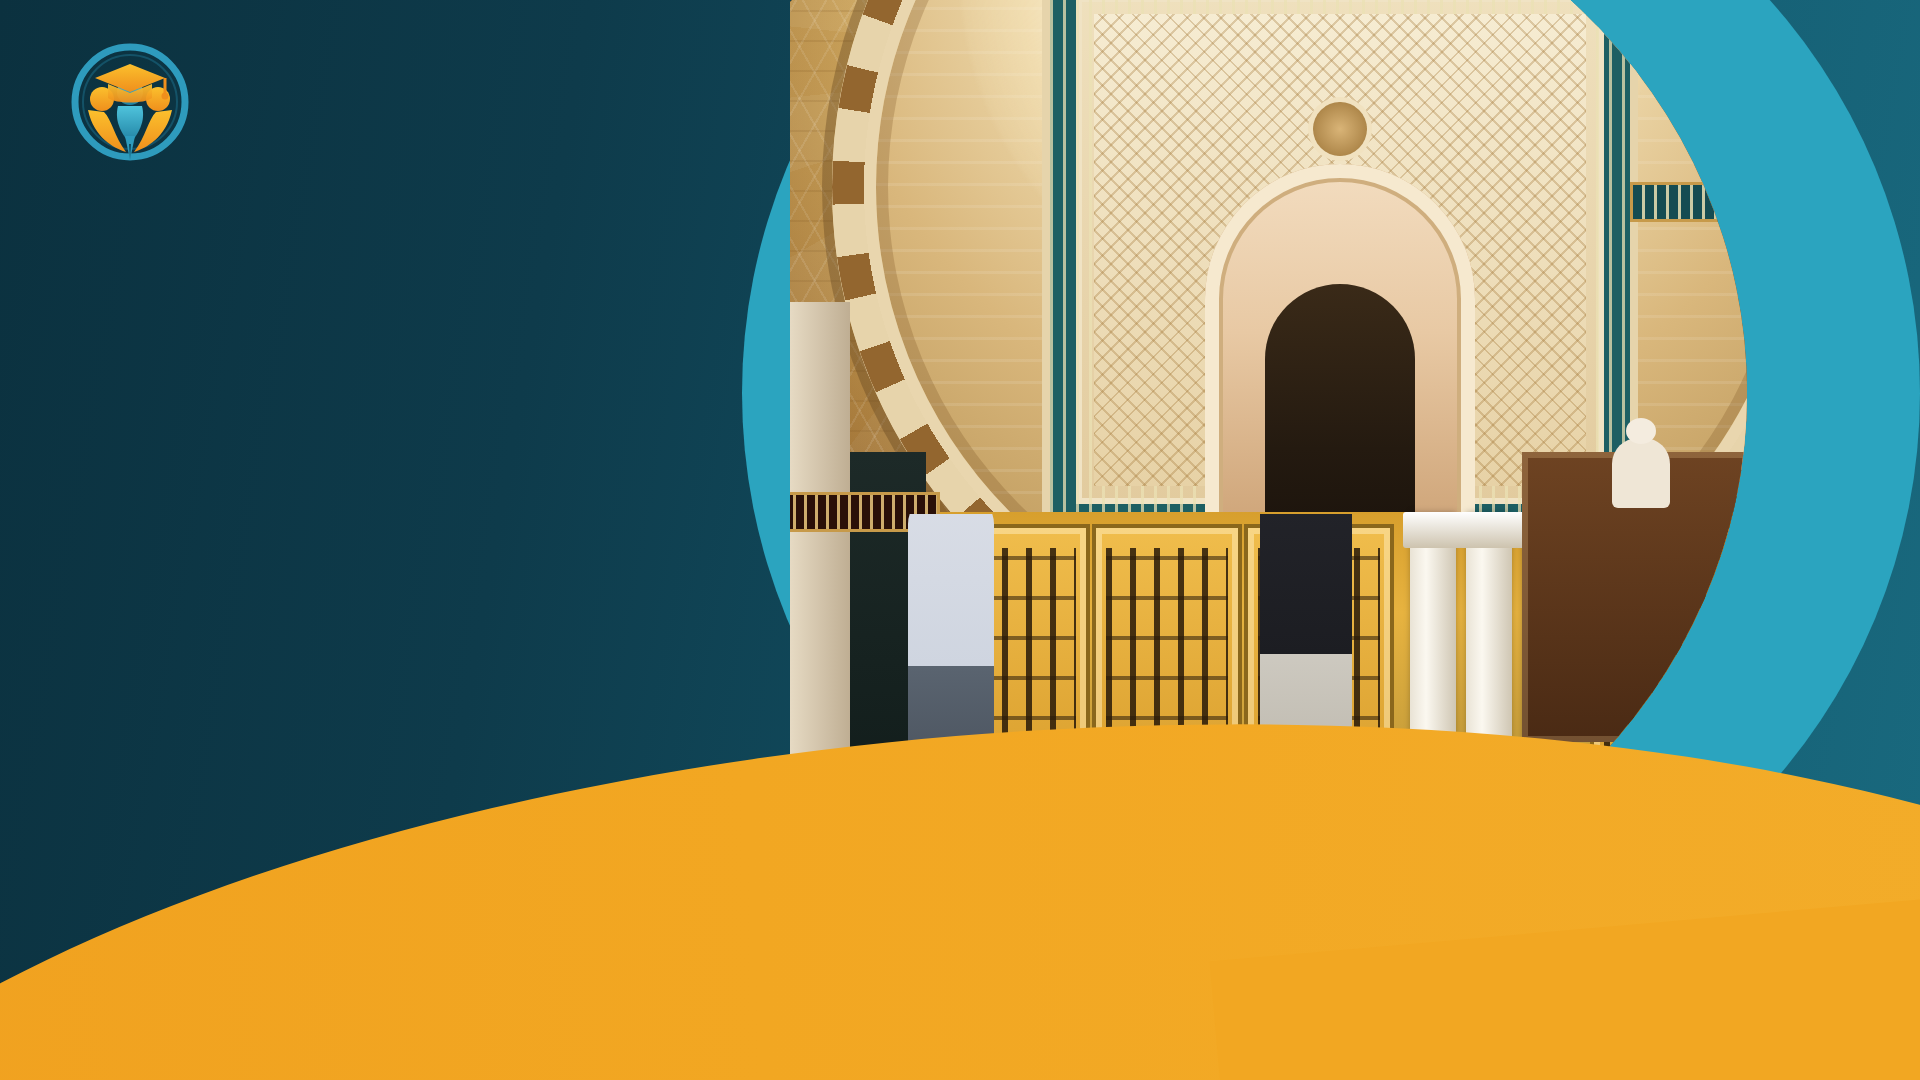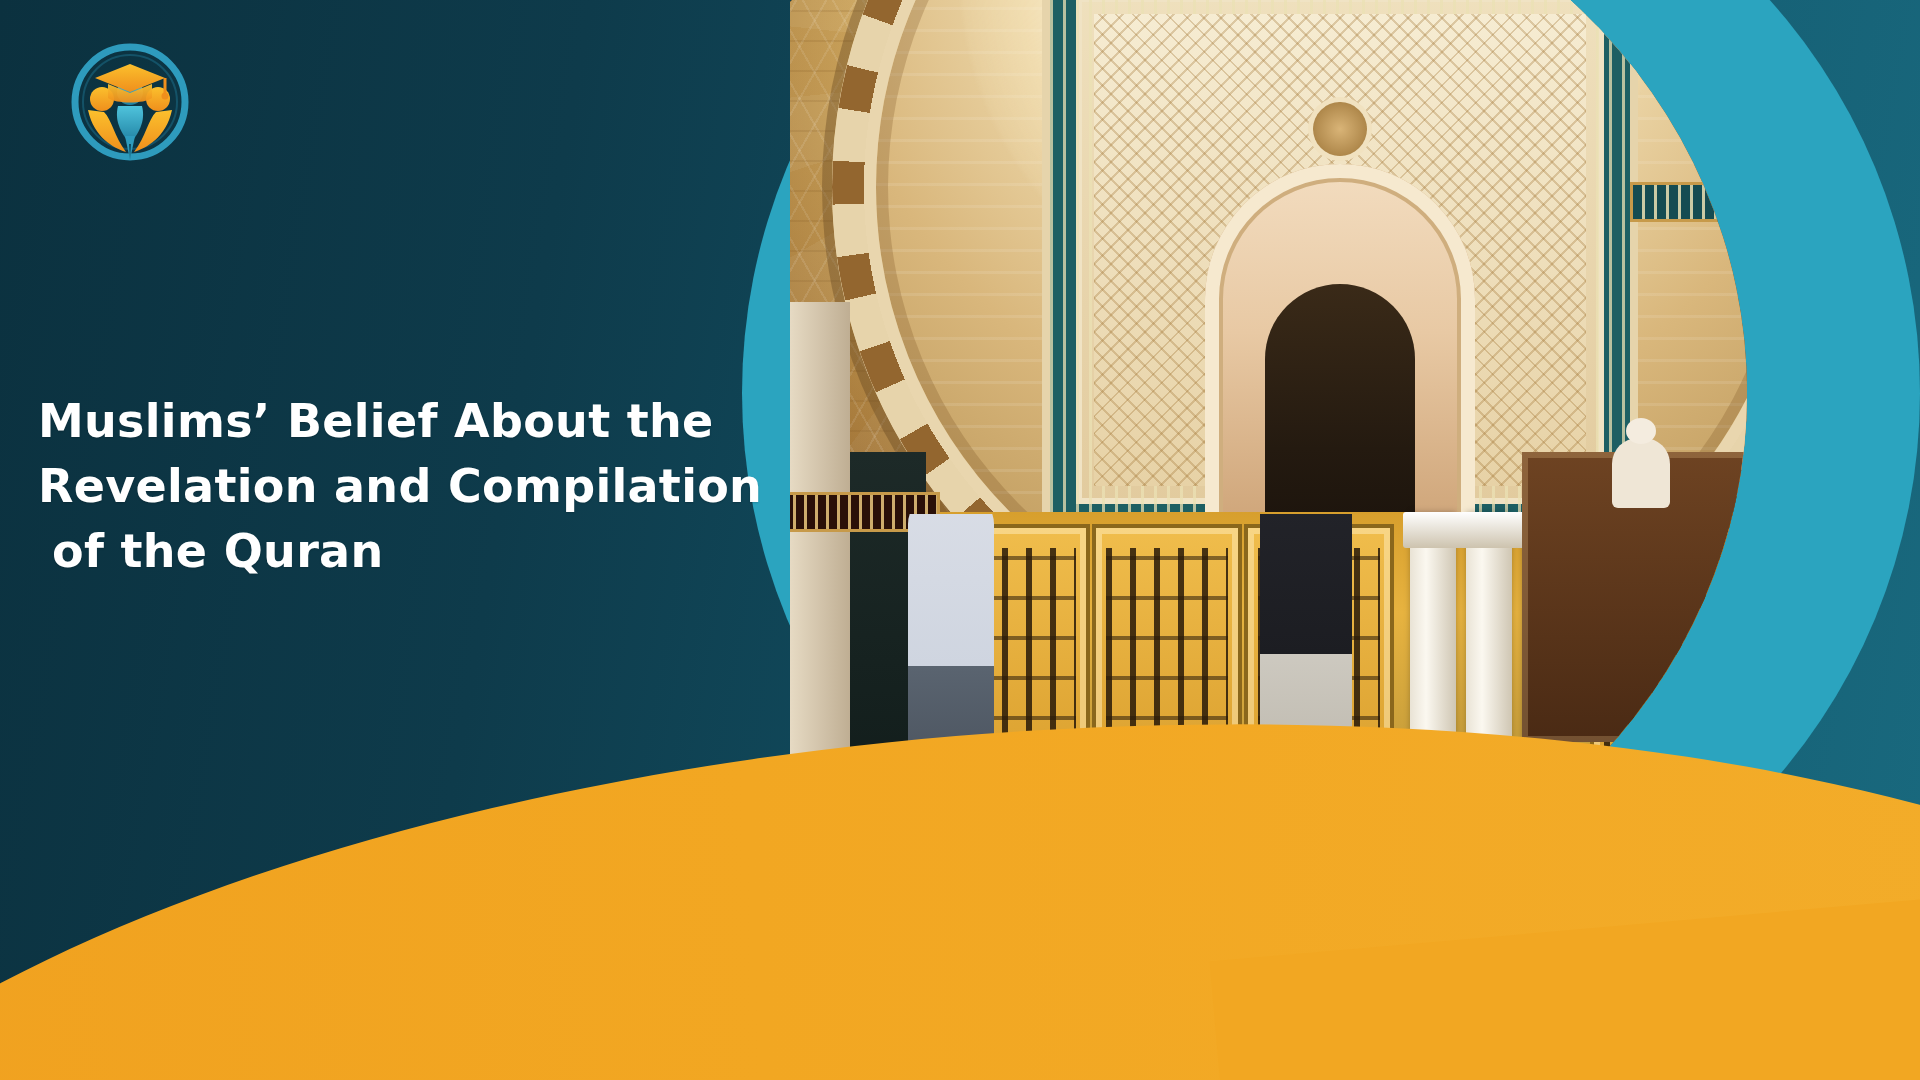--- a/index.html
+++ b/index.html
@@ -325,18 +325,13 @@
       <path d="M57 96 L62 120 L67 96 Z" fill="#2E9BBD"></path>
       <path d="M61 104 L62 120 L63 104 Z" fill="#0E4A5E"></path>
 
       <path d="M62 24 L97 38 L62 52 L27 38 Z" fill="url(#og)"></path>
       <path d="M40 44 L40 58 C48 64 76 64 84 58 L84 44 L62 53 Z" fill="url(#og)" opacity=".95"></path>
       <path d="M97 38 L97 54" stroke="#EF8F1C" stroke-width="3" fill="none"></path>
       <circle cx="97" cy="56" r="3.5" fill="#EF8F1C"></circle>
     </svg>
   </div>
 
-  <h1 class="headline">
-    <span class="l l1">Muslims’ Belief About the</span>
-    <span class="l l2">Revelation and Compilation</span>
-    <span class="l l3"> of the Quran</span>
-  </h1>
 </div>
 
 </body></html>

